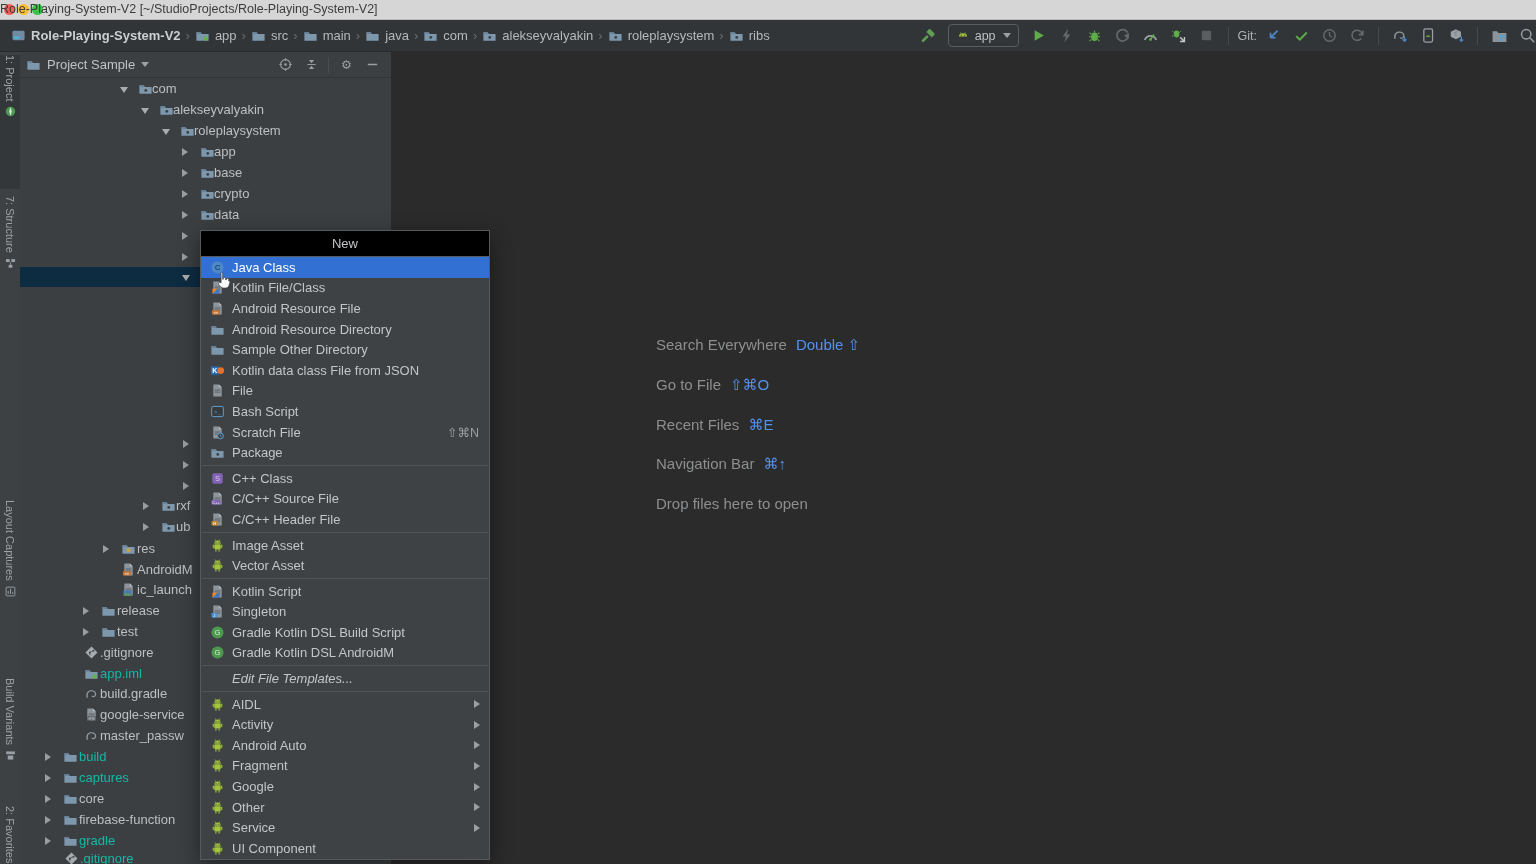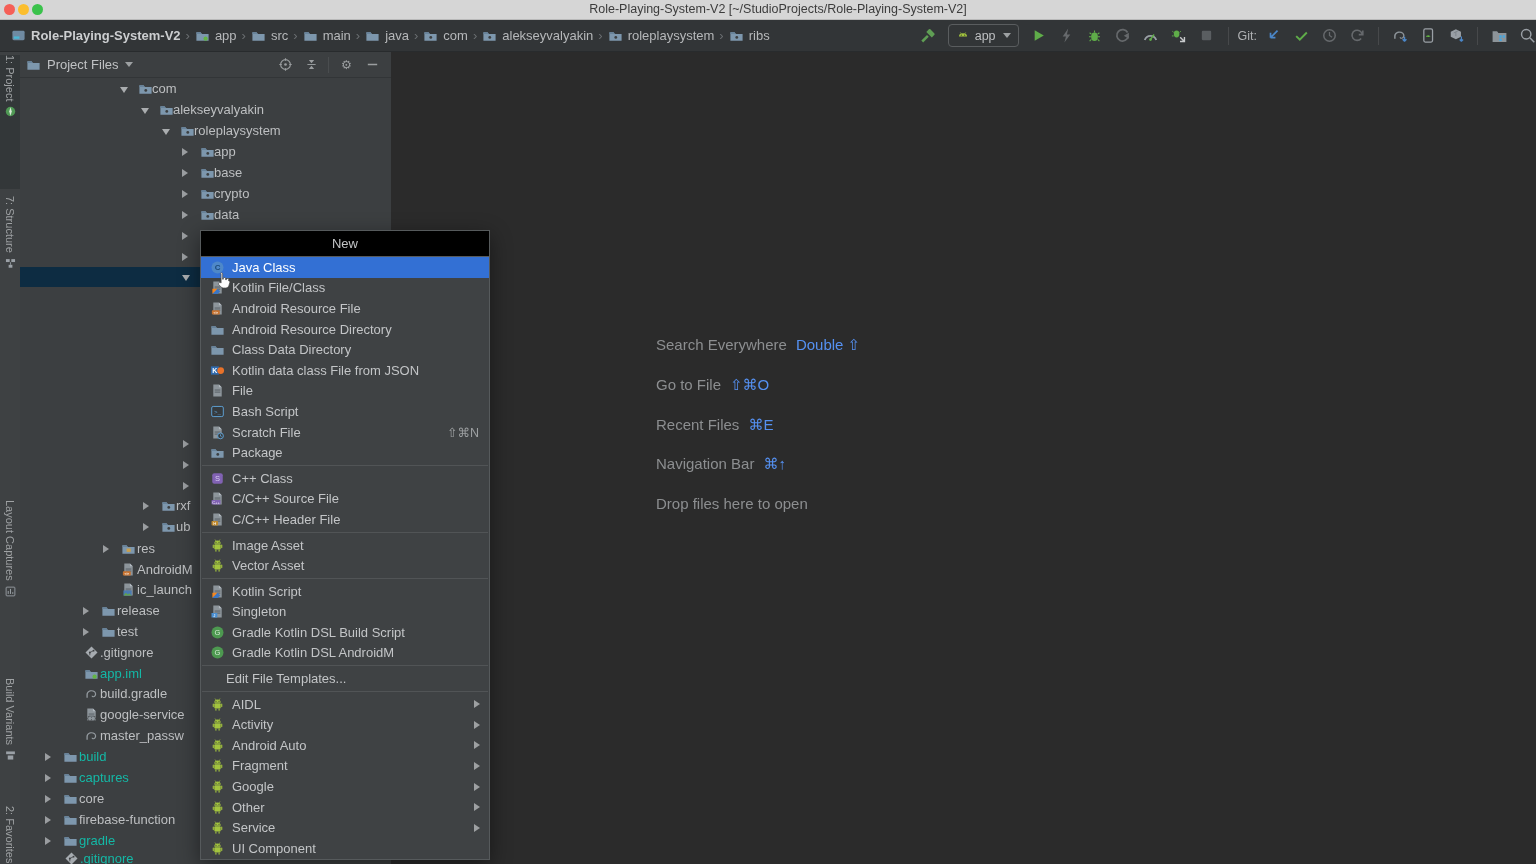--- a/index.html
+++ b/index.html
@@ -1,20 +1,20 @@
 <!DOCTYPE html>
 <html><head>
 <meta charset="utf-8">
 <style>
   html,body{margin:0;padding:0;background:#2b2b2b;width:1536px;height:864px;overflow:hidden;
     font-family:"Liberation Sans",sans-serif;-webkit-font-smoothing:antialiased;}
   #app{position:absolute;inset:0;width:1536px;height:864px;overflow:hidden;}
   
   #titlebar{position:absolute;left:0;top:0;width:100%;height:19px;background:#d6d6d6;border-bottom:1px solid #b9b9b9;}
-  #titlebar .title{position:absolute;left:0;right:0;top:2px;text-align:center;font-size:12.5px;color:#3c3c3c;padding-left:20px;}
+  #titlebar .title{position:absolute;left:0;right:0;top:2px;text-align:left;font-size:12.5px;color:#3c3c3c;}
   .tl{position:absolute;top:4px;width:11px;height:11px;border-radius:50%;}
   
   #toolbar{position:absolute;left:0;top:20px;width:100%;height:32px;background:#323537;display:flex;align-items:center;padding:0 0 0 8px;box-sizing:border-box;border-bottom:1px solid #282b2d;overflow:hidden;}
   #crumbs{display:flex;align-items:center;gap:1px;}
   .crumb{display:flex;align-items:center;gap:5px;font-size:13px;color:#b6b8ba;padding:0 3px;}
   .crumb.first{font-weight:bold;color:#ccced0;}
   .chev{color:#6a6e71;font-size:13px;padding:0 1px;}
   #tb-right{margin-left:auto;display:flex;align-items:center;margin-right:-5px;}
   .tbi{width:20px;height:20px;display:inline-flex;align-items:center;justify-content:center;margin:0 4px;}
   .tbsep{width:1px;height:18px;background:#47494b;margin:0 7px;}
@@ -44,21 +44,21 @@
   .trow.dim .tlabel{color:#14b8a6;}
   .arr{position:absolute;top:6px;width:0;height:0;}
   .arr.right{border-top:4.5px solid transparent;border-bottom:4.5px solid transparent;border-left:6px solid #9a9da0;}
   .arr.down{border-left:4.5px solid transparent;border-right:4.5px solid transparent;border-top:6px solid #aaadaf;top:8px;}
   .ticon{position:absolute;top:2px;}
   
   #menu{position:absolute;left:200px;top:230px;width:290px;background:#3f4244;border:1px solid #565a5c;box-shadow:0 6px 20px rgba(0,0,0,.45);box-sizing:border-box;}
   #menu-header{height:25px;background:#000000;display:flex;align-items:center;justify-content:center;font-size:13px;color:#c2c4c6;border-bottom:1px solid #565a5c;}
   .mi{height:20.6px;display:flex;align-items:center;padding-left:9px;font-size:13px;color:#c3c5c7;}
   .mi .mlabel{margin-left:7px;flex:1;white-space:nowrap;}
-  .mi.noicon .mlabel{margin-left:16px;}
+  .mi.noicon .mlabel{margin-left:22px;font-style:italic;}
   .mi.sel{background:#3370d4;color:#ffffff;}
   .mi .short{color:#9da0a2;font-size:12.5px;margin-right:10px;}
   .mi .sub{width:0;height:0;border-top:4.5px solid transparent;border-bottom:4.5px solid transparent;border-left:6px solid #9da0a2;margin-right:9px;}
   .msep{height:5px;position:relative;}
   .msep::after{content:"";position:absolute;left:1px;right:1px;top:2px;border-top:1px solid #515456;}
   
   #editor{position:absolute;left:391px;top:52px;right:0;bottom:0;background:#2b2b2b;}
   .eline{position:absolute;left:265px;font-size:15px;color:#8c8e90;white-space:nowrap;}
   .eline .keys{color:#5591f2;margin-left:9px;}
   #cursor{position:absolute;left:215px;top:271px;z-index:50;}
@@ -378,21 +378,21 @@
   <div id="panel">
     <div id="panel-header">
       <span class="ic" id="panel-folder-ic">
           <span class="ic">
             <svg width="15" height="15" viewBox="0 0 16 16">
               <path d="M1.5 4.5h4.4l1.4 1.8h7.2v7.4h-13z" fill="#7d97ad"></path>
               <path d="M1.5 4.5h4.4l1.4 1.8H1.5z" fill="#68839a"></path>
             </svg>
           </span>
         </span>
-      <span id="panel-title">Project Files</span>
+      <span id="panel-title">Project Sample</span>
       <span id="panel-title-caret"></span>
       <div id="panel-hicons">
           <span class="phi">
             <span class="ic">
               <svg width="15" height="15" viewBox="0 0 16 16">
                 <circle cx="8" cy="8" r="5.2" stroke="#9b9ea0" stroke-width="1.2" fill="none"></circle>
                 <circle cx="8" cy="8" r="1.4" fill="#9b9ea0"></circle>
                 <path d="M8 1.4v2.6M8 12v2.6M1.4 8H4M12 8h2.6" stroke="#9b9ea0" stroke-width="1.2"></path>
               </svg>
             </span>
@@ -765,21 +765,21 @@
           </span>
           <span class="mlabel">Android Resource Directory</span>
         </div>
         <div class="mi">
           <span class="ic">
             <svg width="15" height="15" viewBox="0 0 16 16">
               <path d="M1.5 4.5h4.4l1.4 1.8h7.2v7.4h-13z" fill="#7d97ad"></path>
               <path d="M1.5 4.5h4.4l1.4 1.8H1.5z" fill="#68839a"></path>
             </svg>
           </span>
-          <span class="mlabel">Class Data Directory</span>
+          <span class="mlabel">Sample Other Directory</span>
         </div>
         <div class="mi">
           <span class="ic">
             <svg width="15" height="15" viewBox="0 0 16 16">
               <rect x="1" y="3.6" width="8.4" height="8.8" fill="#2f6bb0"></rect>
               <text x="5.2" y="10.8" font-size="7.5" font-weight="bold" fill="#fff" text-anchor="middle" font-family="Liberation Sans,sans-serif">K</text>
               <circle cx="11.4" cy="8" r="3.6" fill="#e8722a"></circle>
             </svg>
           </span>
           <span class="mlabel">Kotlin data class File from JSON</span>

